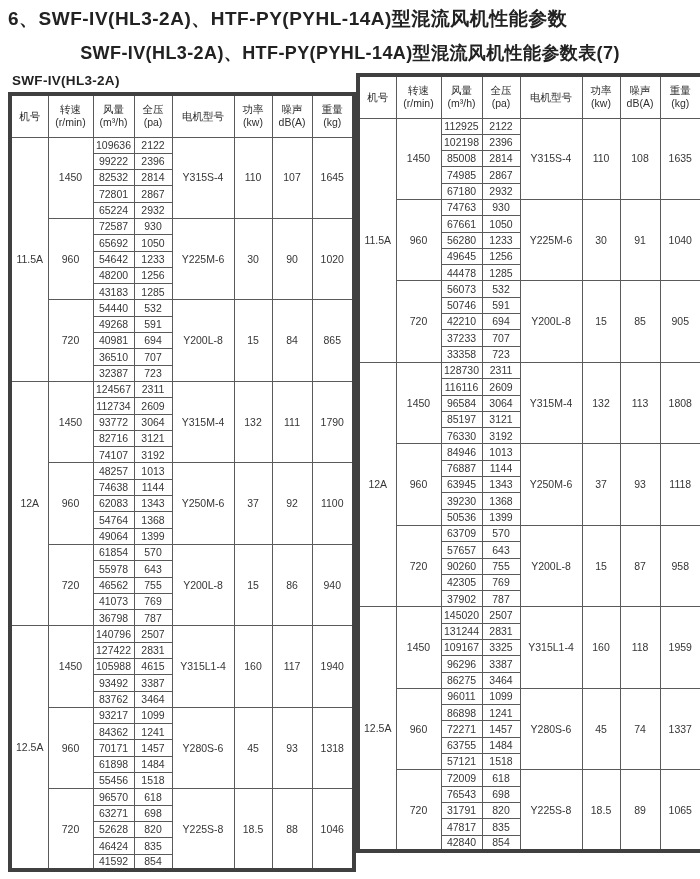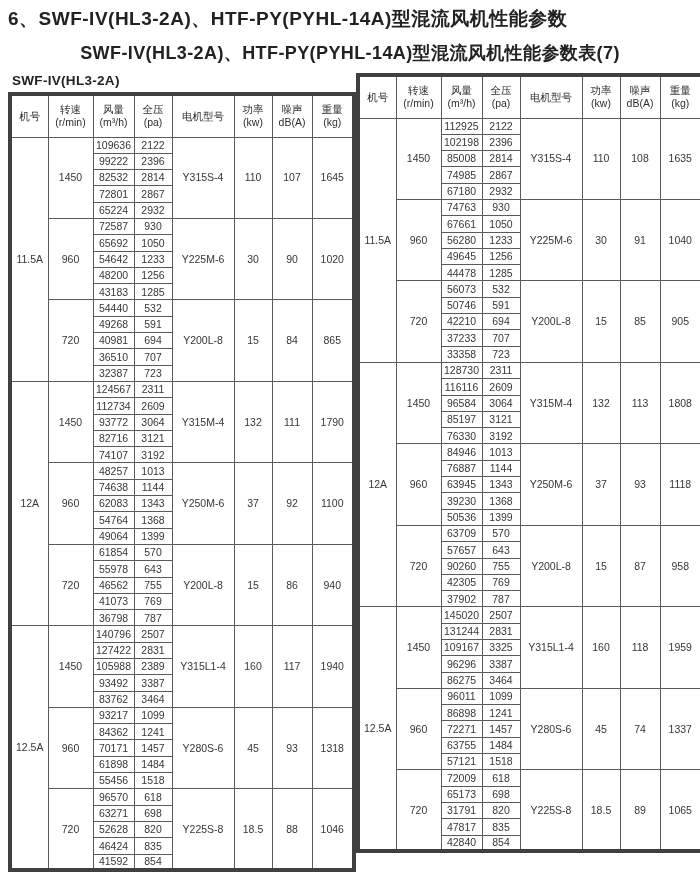--- a/index.html
+++ b/index.html
@@ -245,21 +245,21 @@
               <td rowspan="5">160</td>
               <td rowspan="5">117</td>
               <td rowspan="5">1940</td>
             </tr>
             <tr>
               <td>127422</td>
               <td>2831</td>
             </tr>
             <tr>
               <td>105988</td>
-              <td>2389</td>
+              <td>4615</td>
             </tr>
             <tr>
               <td>93492</td>
               <td>3387</td>
             </tr>
             <tr>
               <td>83762</td>
               <td>3464</td>
             </tr>
             <tr>
@@ -552,21 +552,21 @@
             <tr>
               <td rowspan="5">720</td>
               <td>72009</td>
               <td>618</td>
               <td rowspan="5">Y225S-8</td>
               <td rowspan="5">18.5</td>
               <td rowspan="5">89</td>
               <td rowspan="5">1065</td>
             </tr>
             <tr>
-              <td>65173</td>
+              <td>76543</td>
               <td>698</td>
             </tr>
             <tr>
               <td>31791</td>
               <td>820</td>
             </tr>
             <tr>
               <td>47817</td>
               <td>835</td>
             </tr>

